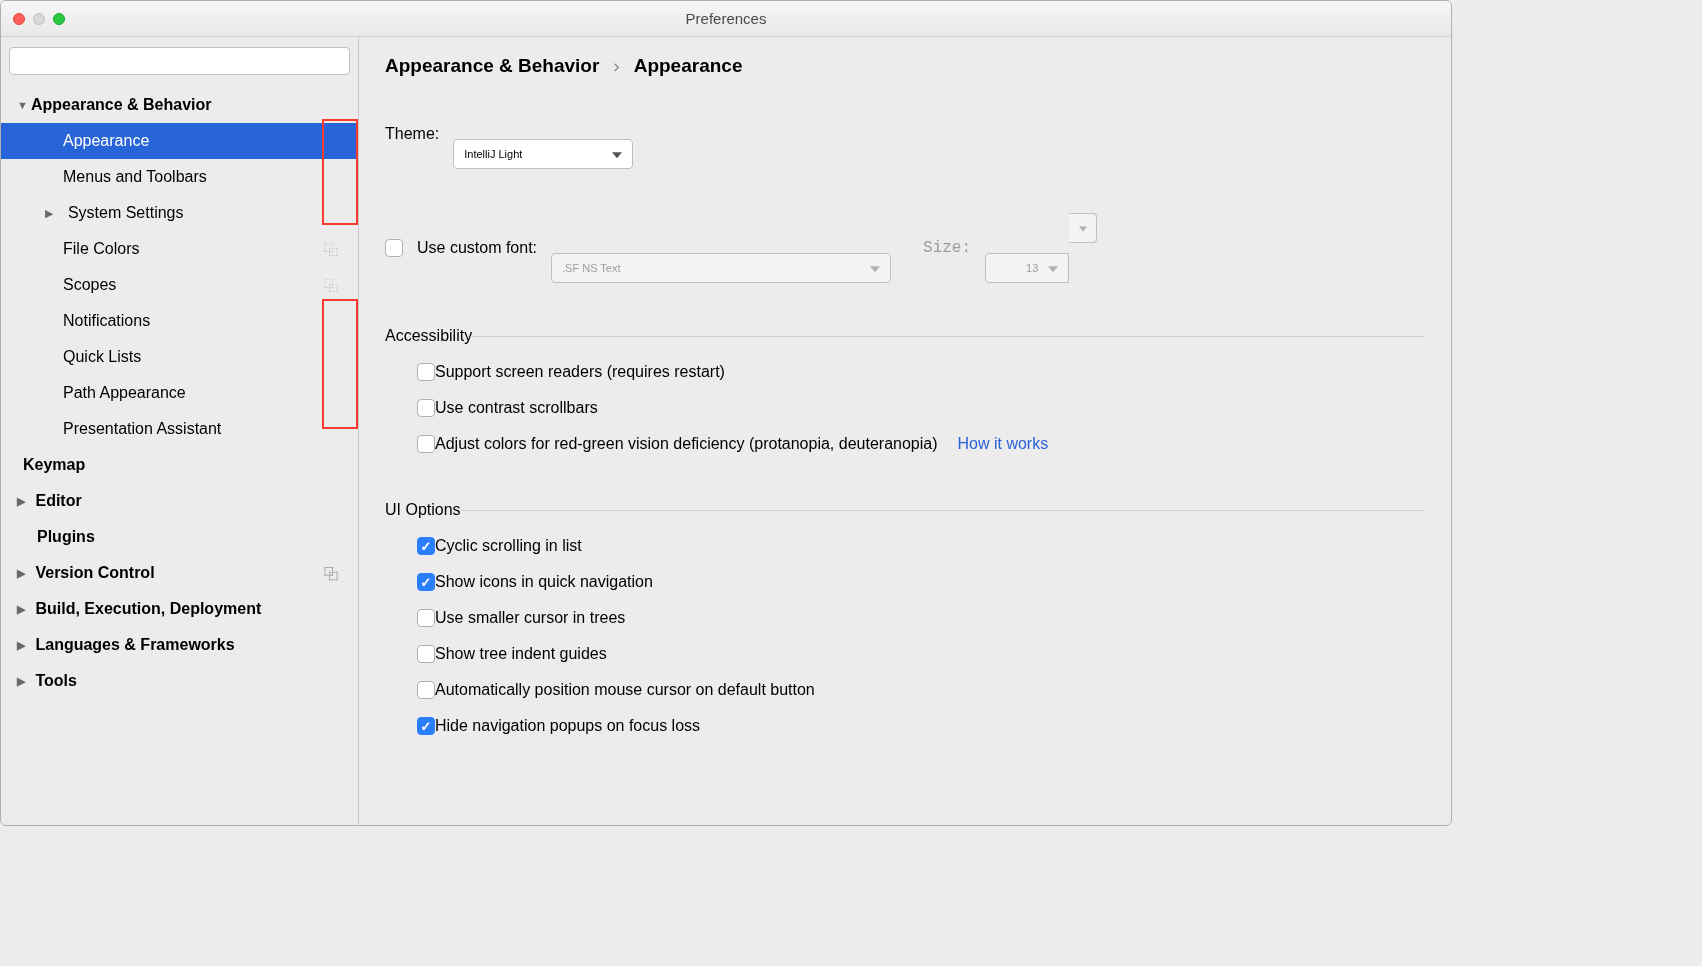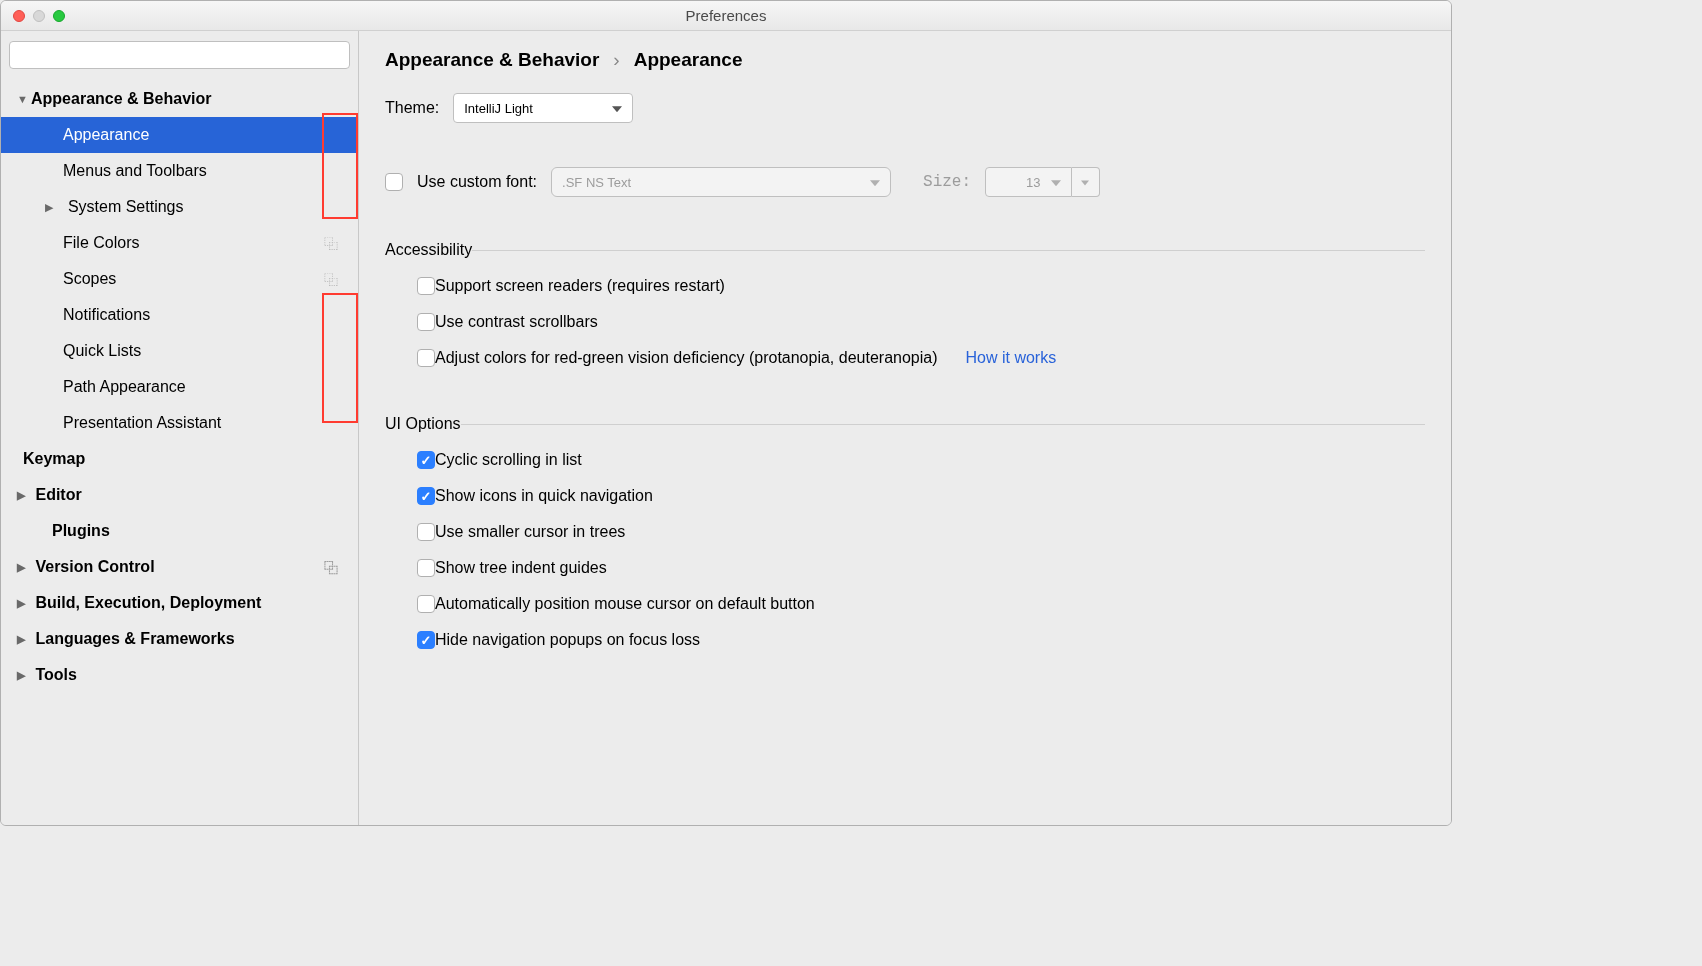--- a/index.html
+++ b/index.html
@@ -8,21 +8,21 @@
   font-size: 13px;
   color: #000;
   background: #ececec;
   width: 1452px;
   height: 826px;
   overflow: hidden;
   border: 1px solid #b0b0b0;
   border-radius: 6px;
 }
 .titlebar {
-  height: 30px;
+  height: 36px;
   background: linear-gradient(#f6f6f6, #e8e8e8);
   border-bottom: 1px solid #d0d0d0;
   display: flex;
   align-items: center;
   position: relative;
 }
 .traffic {
   display: flex;
   gap: 8px;
   padding-left: 12px;
@@ -144,39 +144,40 @@
   margin-bottom: 14px;
   font-size: 16px;
 }
 .label { color: #000; }
 .select {
   height: 30px;
   border: 1px solid #bfbfbf;
   border-radius: 4px;
   background: #fff;
   padding: 0 30px 0 10px;
-  font-size: 13px;
+  font-size: 11px;
   position: relative;
   display: inline-flex;
   align-items: center;
   min-width: 180px;
+  margin-top: 40px;
 }
 .select::after {
   content: '';
   position: absolute;
   right: 10px;
   top: 50%;
   transform: translateY(-30%);
   border-left: 5px solid transparent;
   border-right: 5px solid transparent;
   border-top: 6px solid #555;
 }
 .select.wide { min-width: 340px; }
 .select.small { min-width: 70px; }
-.select.disabled { color: #9c9c9c; background: #f3f3f3; border-radius: 6px; }
+.select.disabled { color: #9c9c9c; background: #f3f3f3; }
 .select.disabled::after { border-top-color: #b0b0b0; }
 .checkbox {
   width: 18px;
   height: 18px;
   border: 1px solid #b0b0b0;
   border-radius: 4px;
   background: #fff;
   display: inline-flex;
   align-items: center;
   justify-content: center;
@@ -208,21 +209,21 @@
 .opt-row {
   display: flex;
   align-items: center;
   margin-left: 32px;
   margin-bottom: 18px;
   font-size: 16px;
 }
 .link {
   color: #2862d9;
   cursor: pointer;
-  margin-left: 28px;
+  margin-left: 20px;
 }
 .disabled-label { color: #9c9c9c; font-family: Liberation Mono, monospace; }
 .size-group { display: inline-flex; }
 .size-group .select { border-radius: 4px 0 0 4px; padding-left: 40px; }
 .size-group .btn-drop {
   width: 28px;
   height: 30px;
   border: 1px solid #bfbfbf;
   border-left: none;
   border-radius: 0 4px 4px 0;
@@ -294,21 +295,21 @@
       <div class="tree-item child">
           <span>Path Appearance</span>
         </div>
       <div class="tree-item child">
           <span>Presentation Assistant</span>
         </div>
       <div class="tree-item bold" style="padding-left:22px">
           <span>Keymap</span>
         </div>
       <div class="tree-item bold"><span class="arrow">▶</span>&nbsp;<span>Editor</span></div>
-      <div class="tree-item bold" style="padding-left:51px">
+      <div class="tree-item bold" style="padding-left:36px">
           <span>Plugins</span>
         </div>
       <div class="tree-item bold"><span class="arrow">▶</span>&nbsp;<span>Version Control</span><span class="proj-icon">⿻</span></div>
       <div class="tree-item bold"><span class="arrow">▶</span>&nbsp;<span>Build, Execution, Deployment</span></div>
       <div class="tree-item bold"><span class="arrow">▶</span>&nbsp;<span>Languages &amp; Frameworks</span></div>
       <div class="tree-item bold"><span class="arrow">▶</span>&nbsp;<span>Tools</span></div>
 
       <div class="red-box" style="top:36px;height:106px"></div>
       <div class="red-box" style="top:216px;height:130px"></div>
     </div>

